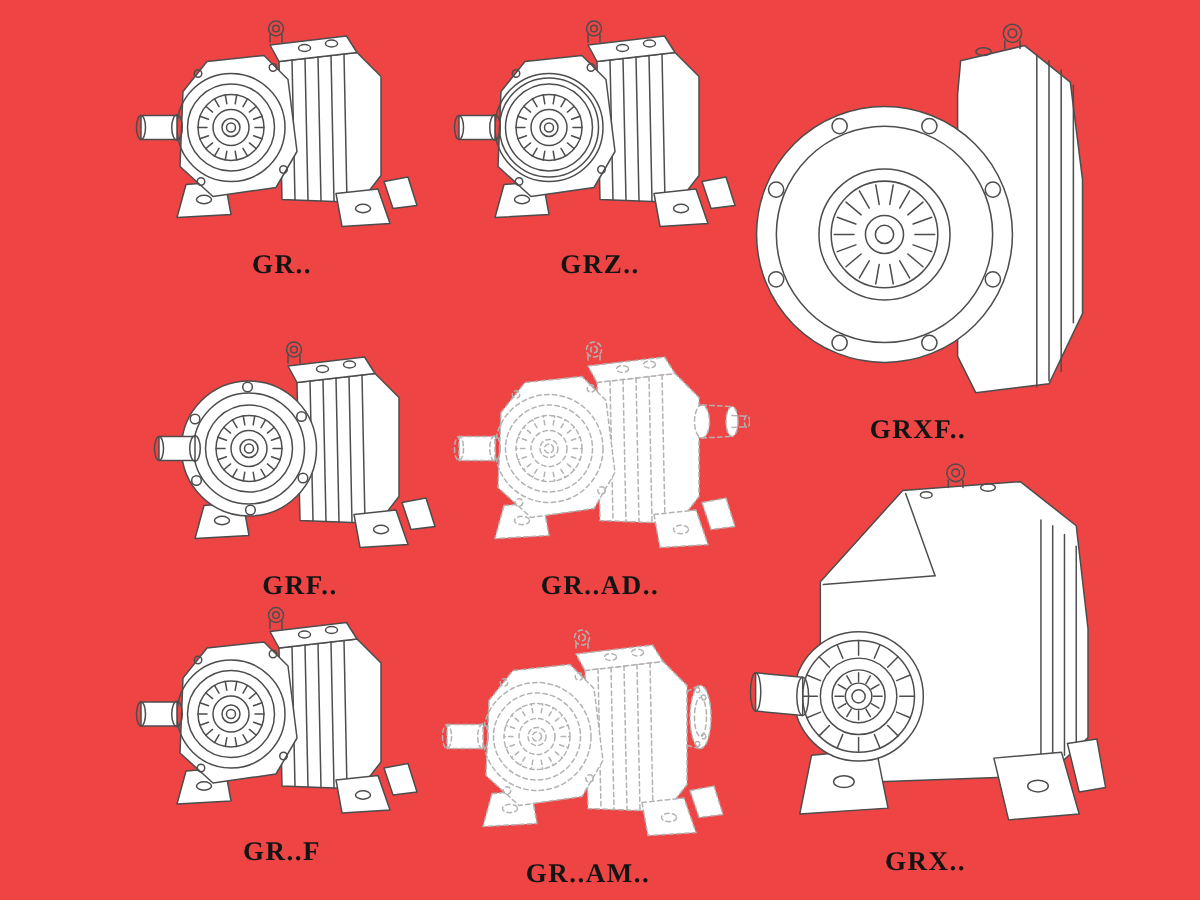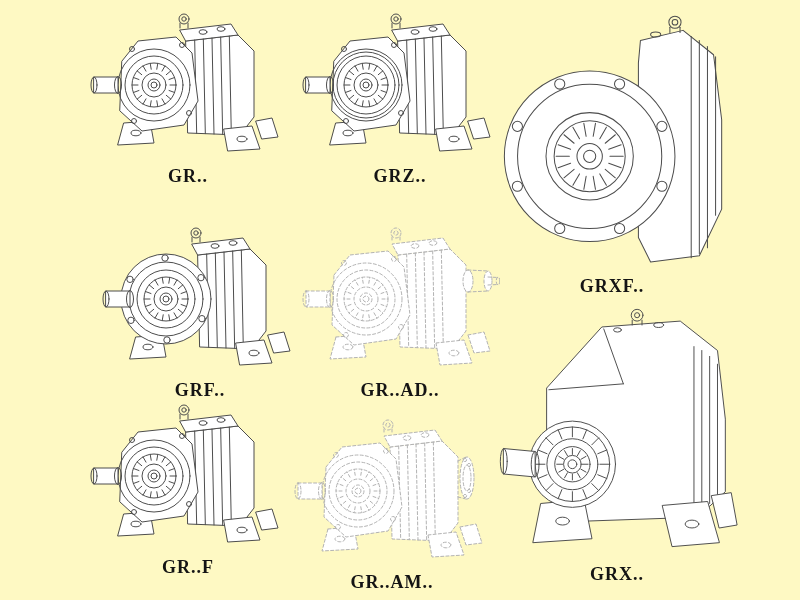--- a/index.html
+++ b/index.html
@@ -1,16 +1,16 @@
 <!DOCTYPE html>
 <html><head>
 <meta charset="utf-8">
 <style>
   html,body{margin:0;padding:0;background:#fff;}
-  #page{position:relative;width:800px;height:600px;background:#fef9c3;overflow:hidden;
+  #page{position:relative;width:800px;height:600px;background:#ef4444;overflow:hidden;
         font-family:"Liberation Serif","DejaVu Serif",serif;}
   .cell{position:absolute;margin:0;display:flex;flex-direction:column;align-items:center;}
   .cell svg{display:block;width:100%;}
   .caption{font-weight:700;font-size:18px;letter-spacing:1px;color:#141414;
            text-align:center;margin-top:8px;white-space:nowrap;}
   
   #cell-gr   {left:88px;  top:8px;   width:200px;}
   #cell-grz  {left:300px; top:8px;   width:200px;}
   #cell-grxf {left:488px; top:6px;   width:248px;}
   #cell-grf  {left:100px; top:222px; width:200px;}

